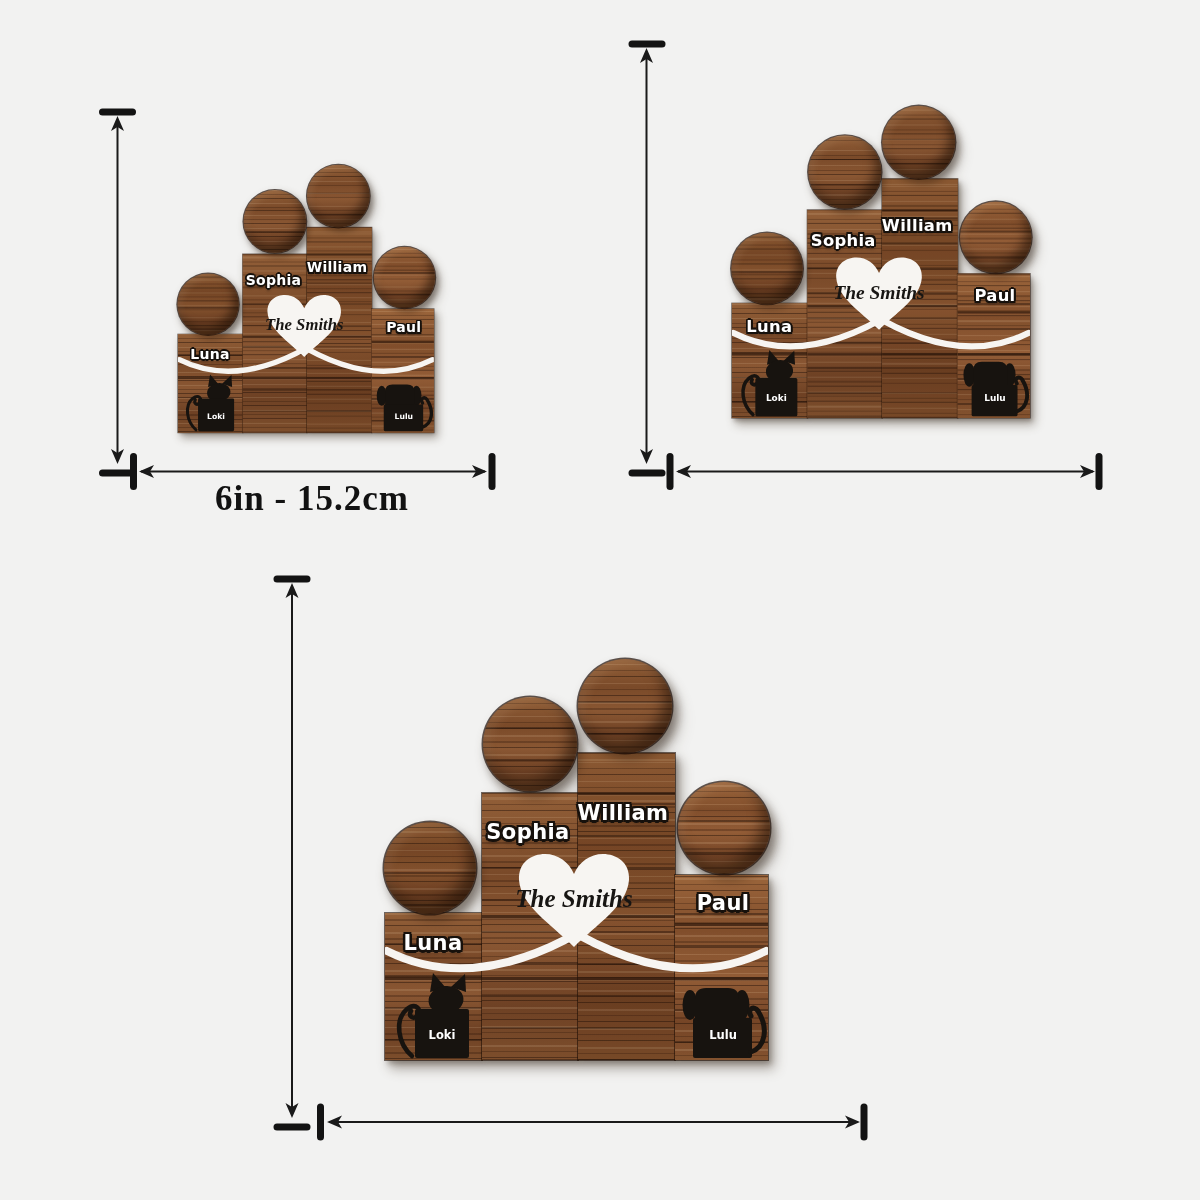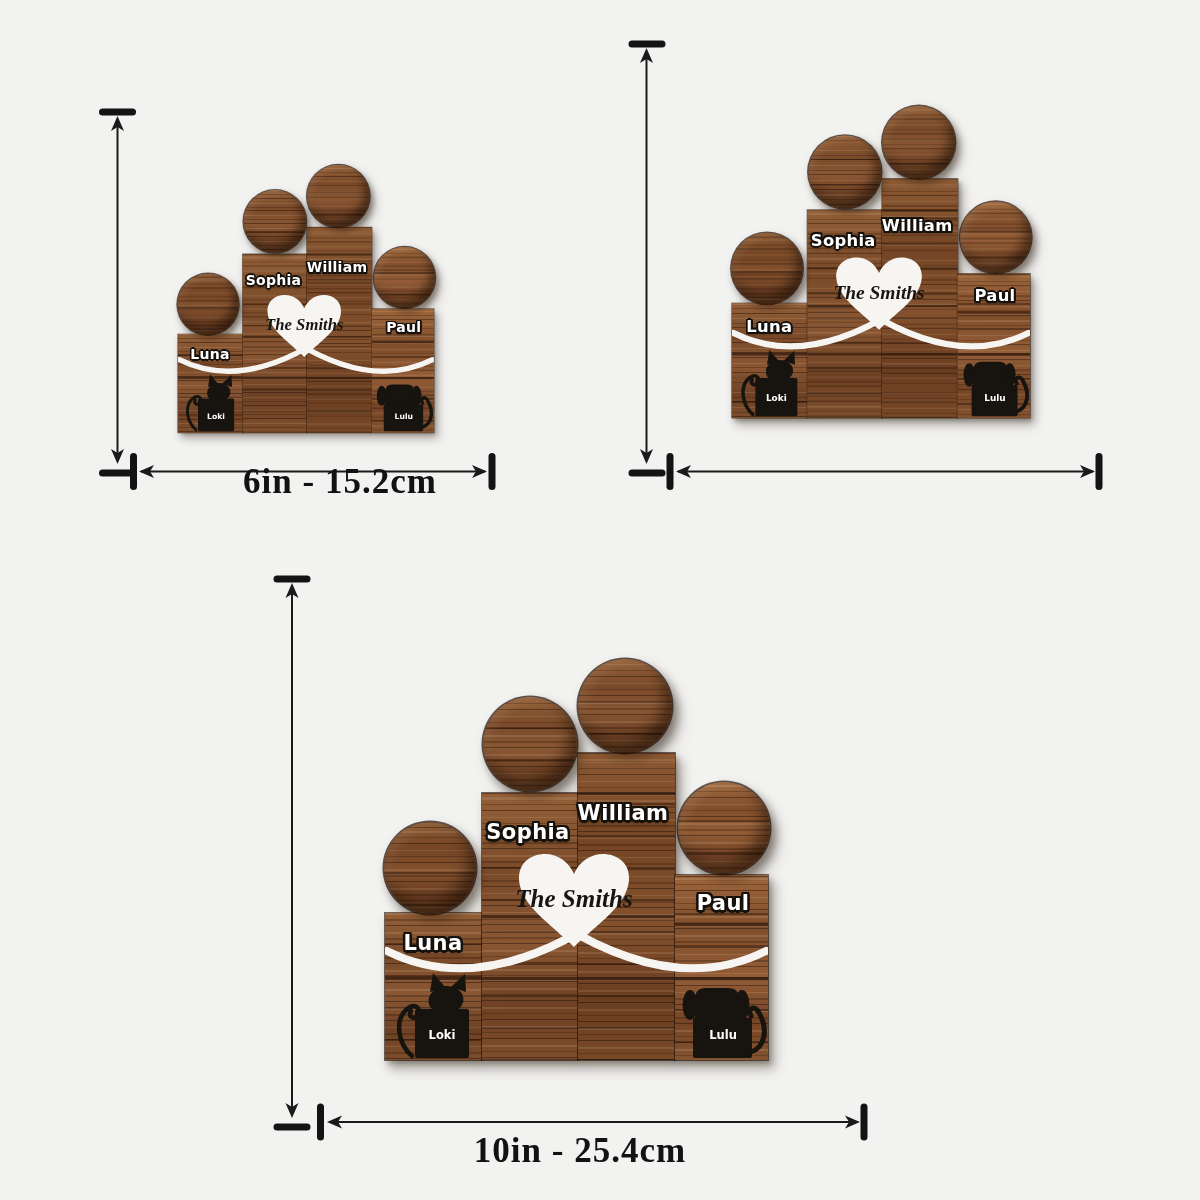--- a/index.html
+++ b/index.html
@@ -110,22 +110,21 @@
     </g>
     <g>
       <rect class="bar" x="317" y="1103.5" width="7" height="37" rx="3.5"></rect>
       <rect class="bar" x="860.5" y="1103.5" width="7" height="37" rx="3.5"></rect>
       <line x1="329" y1="1122" x2="858" y2="1122"></line>
       <polygon points="327,1122 342,1115.5 338,1122 342,1128.5"></polygon>
       <polygon points="860,1122 845,1115.5 849,1122 845,1128.5"></polygon>
     </g>
   </svg>
 
-  <div class="dim-label" style="left:312px;top:462px;margin-left:28px;">6in - 15.2cm</div>
-  <div class="dim-label" style="left:580px;top:1131px;">10in - 25.4cm</div>
+  <div class="dim-label" style="left:312px;top:479px;">6in - 15.2cm</div>
 
   <div class="plaque" id="plaque-6" style="left:178px;top:164px;transform:scale(0.668);">
       <div class="col wood " style="left: 0px; top: 255px; width: 97px; height: 147px;">
         <div class="seam" style="top: 64px;"></div>
       </div>
       <div class="head wood t3" style="left: -1px; top: 164px; width: 92px; height: 92px;"></div>
       <div class="member-name" style="left: 48px; top: 285px;">Luna</div>
       <div class="col wood t2" style="left: 97px; top: 135px; width: 96px; height: 267px;">
         <div class="seam" style="top: 122px;"></div>
         <div class="seam" style="top: 184px;"></div>

